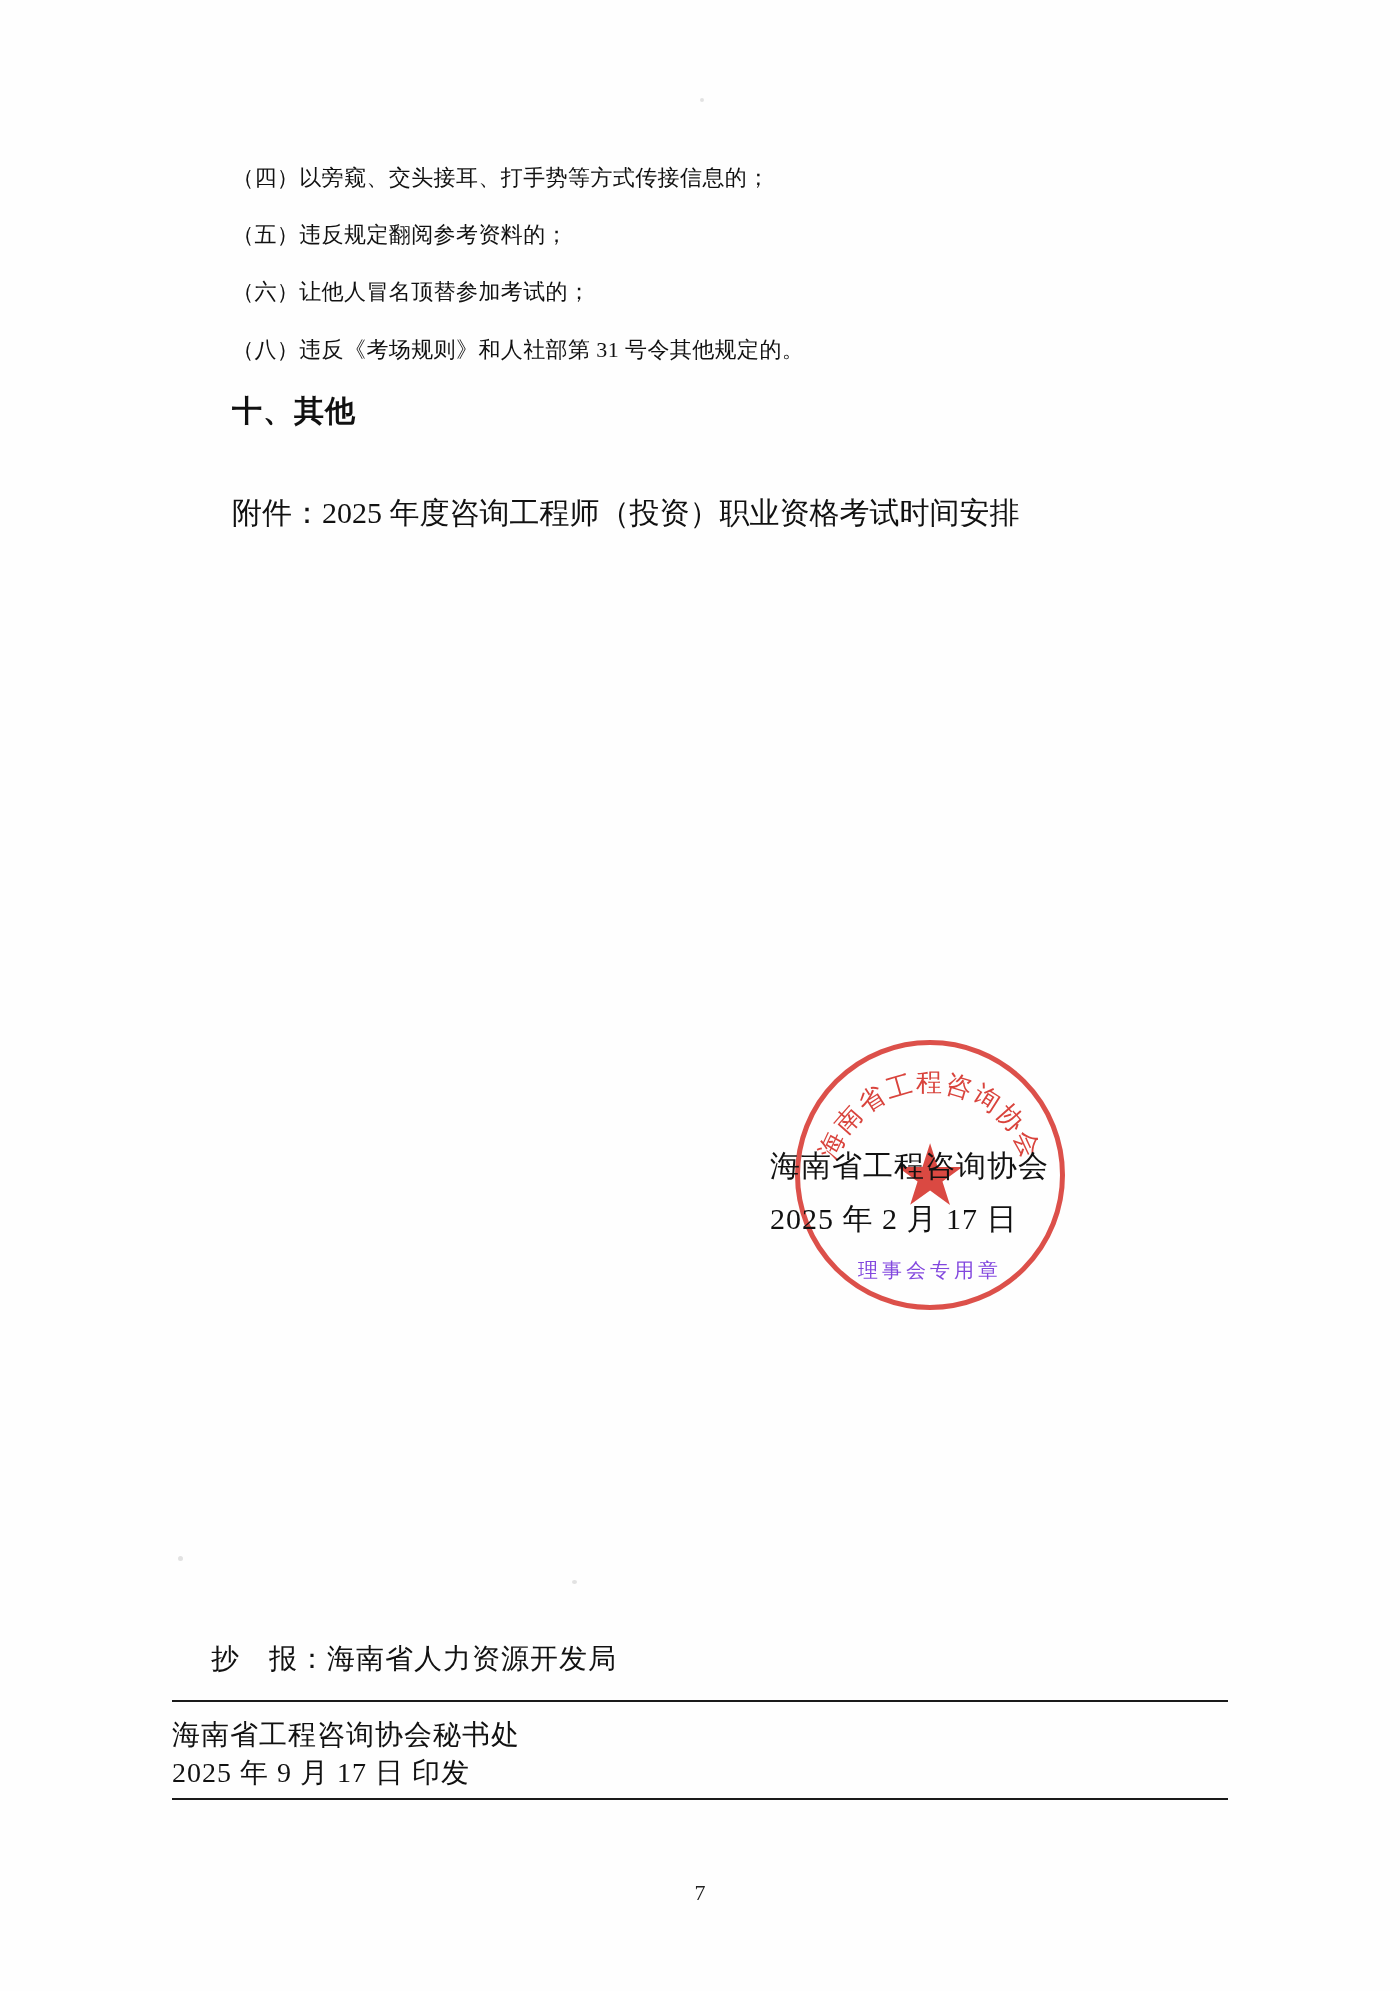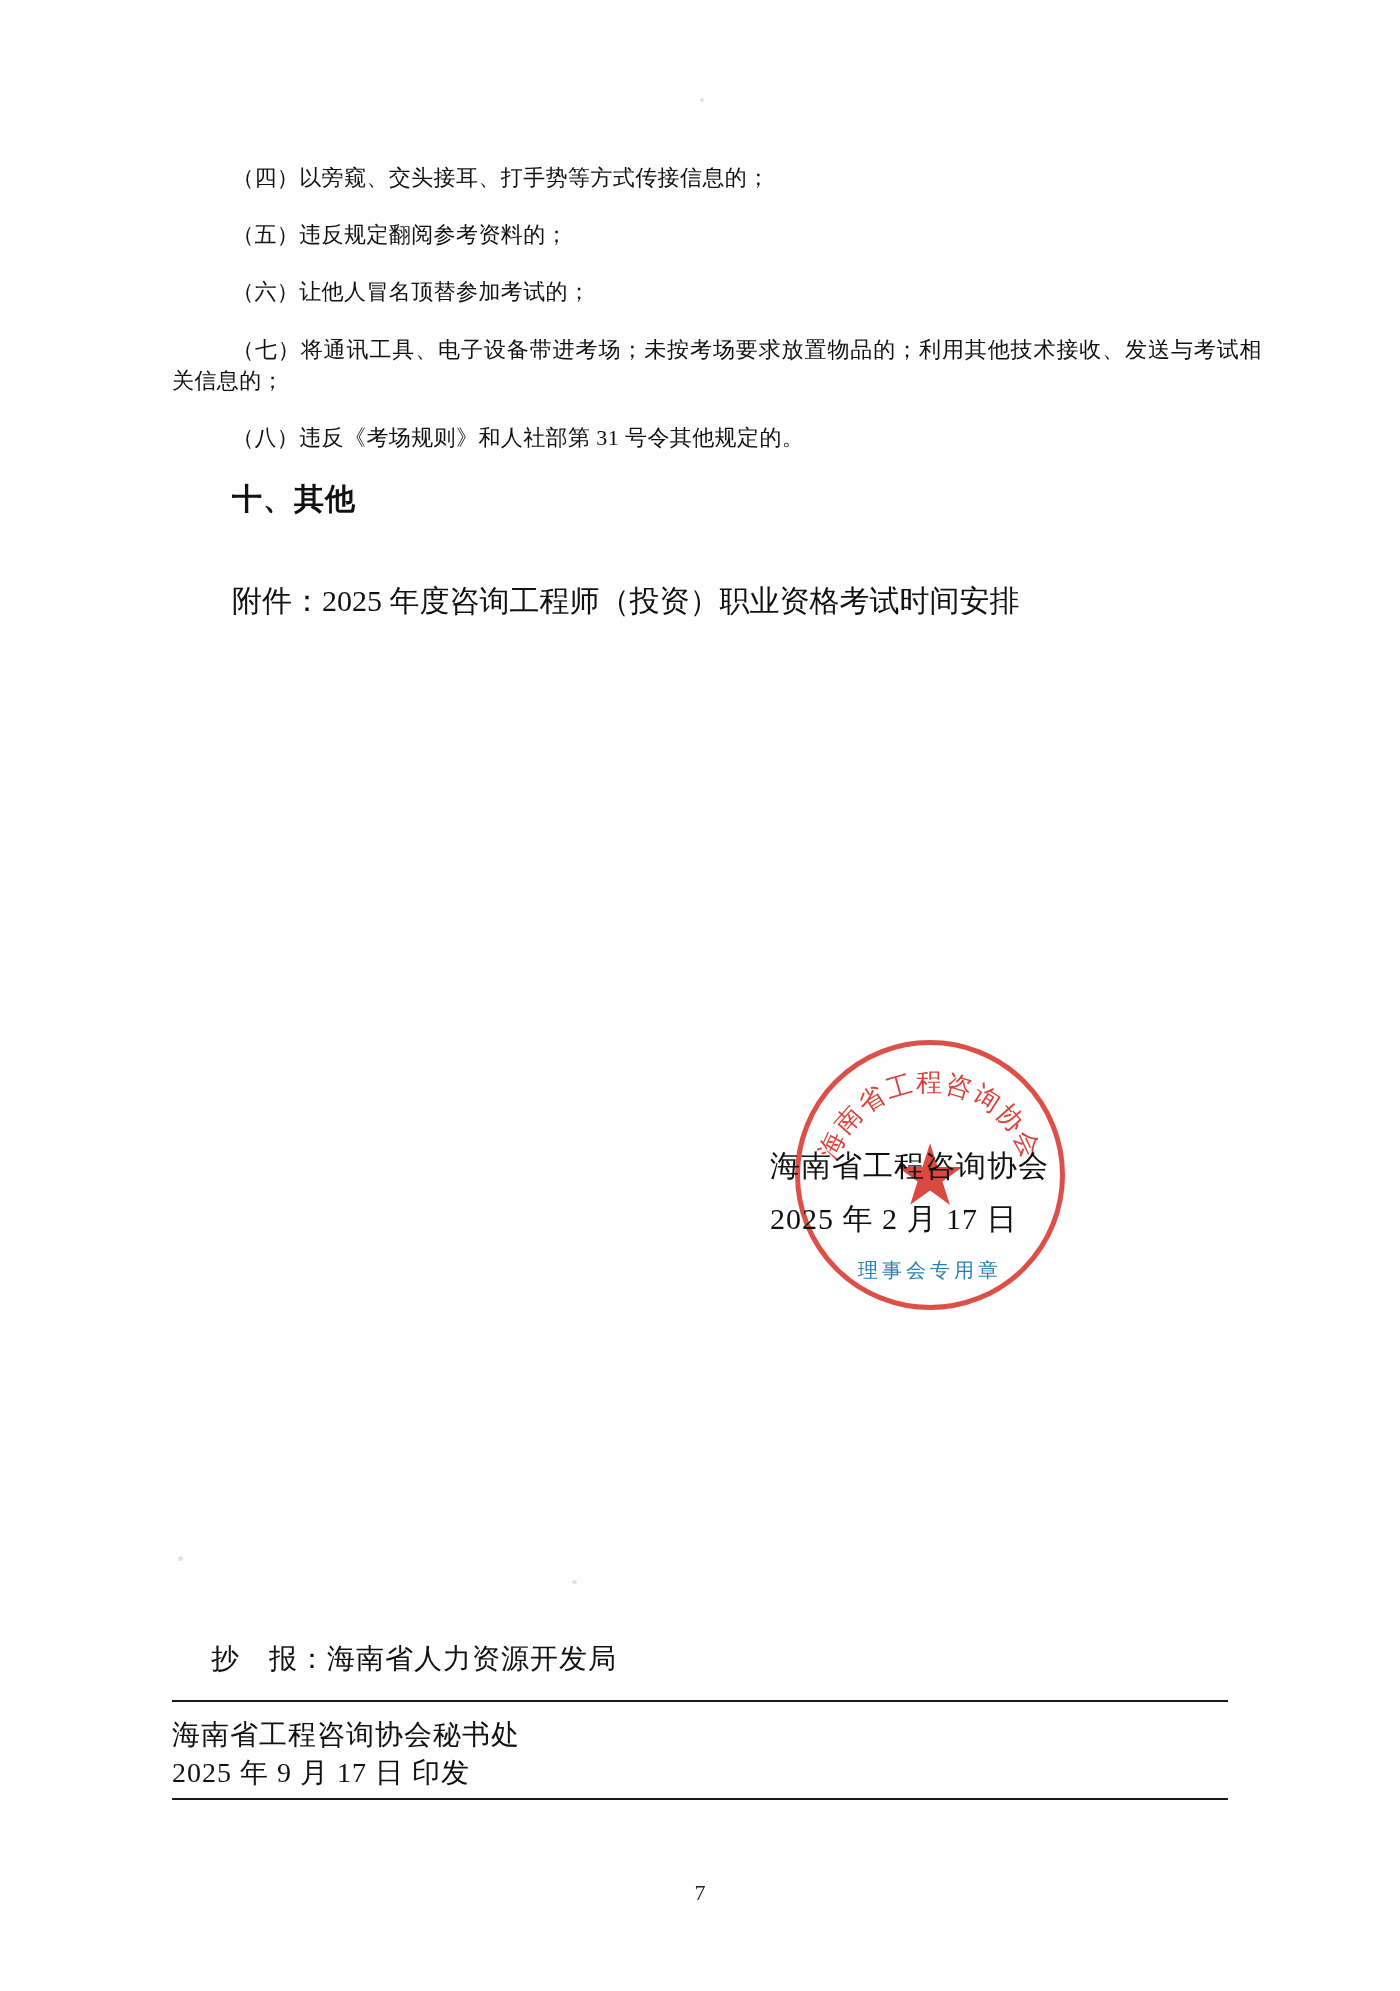--- a/index.html
+++ b/index.html
@@ -108,21 +108,21 @@
     font-size: 26px;
     font-family: "Liberation Serif", serif;
     letter-spacing: 2px;
   }
   .seal .bottom-text {
     position: absolute;
     left: 0;
     bottom: 26px;
     width: 100%;
     text-align: center;
-    color: #0369a1;
+    color: #6d28d9;
     opacity: 0.85;
     font-size: 20px;
     letter-spacing: 4px;
   }
   
   .footer {
     position: absolute;
     left: 172px;
     top: 1640px;
     width: 1056px;
@@ -172,21 +172,20 @@
 <div class="page">
 
   <span class="speck" style="left:700px; top:98px; width:4px; height:4px;"></span>
   <span class="speck" style="left:178px; top:1556px; width:5px; height:5px;"></span>
   <span class="speck" style="left:572px; top:1580px; width:5px; height:4px;"></span>
 
   <div class="content">
     <p class="para indent">（四）以旁窥、交头接耳、打手势等方式传接信息的；</p>
     <p class="para indent">（五）违反规定翻阅参考资料的；</p>
     <p class="para indent">（六）让他人冒名顶替参加考试的；</p>
-    <p class="para indent">（七）将通讯工具、电子设备带进考场；未按考场要求放置物品的；利用其他技术接收、发送与考试相关信息的；</p>
     <p class="para indent">（八）违反《考场规则》和人社部第 31 号令其他规定的。</p>
 
     <h2 class="section-title">十、其他</h2>
 
 
     <p class="attach">附件：2025 年度咨询工程师（投资）职业资格考试时间安排</p>
   </div>
 
   <div class="seal">
     <div class="ring"></div>

